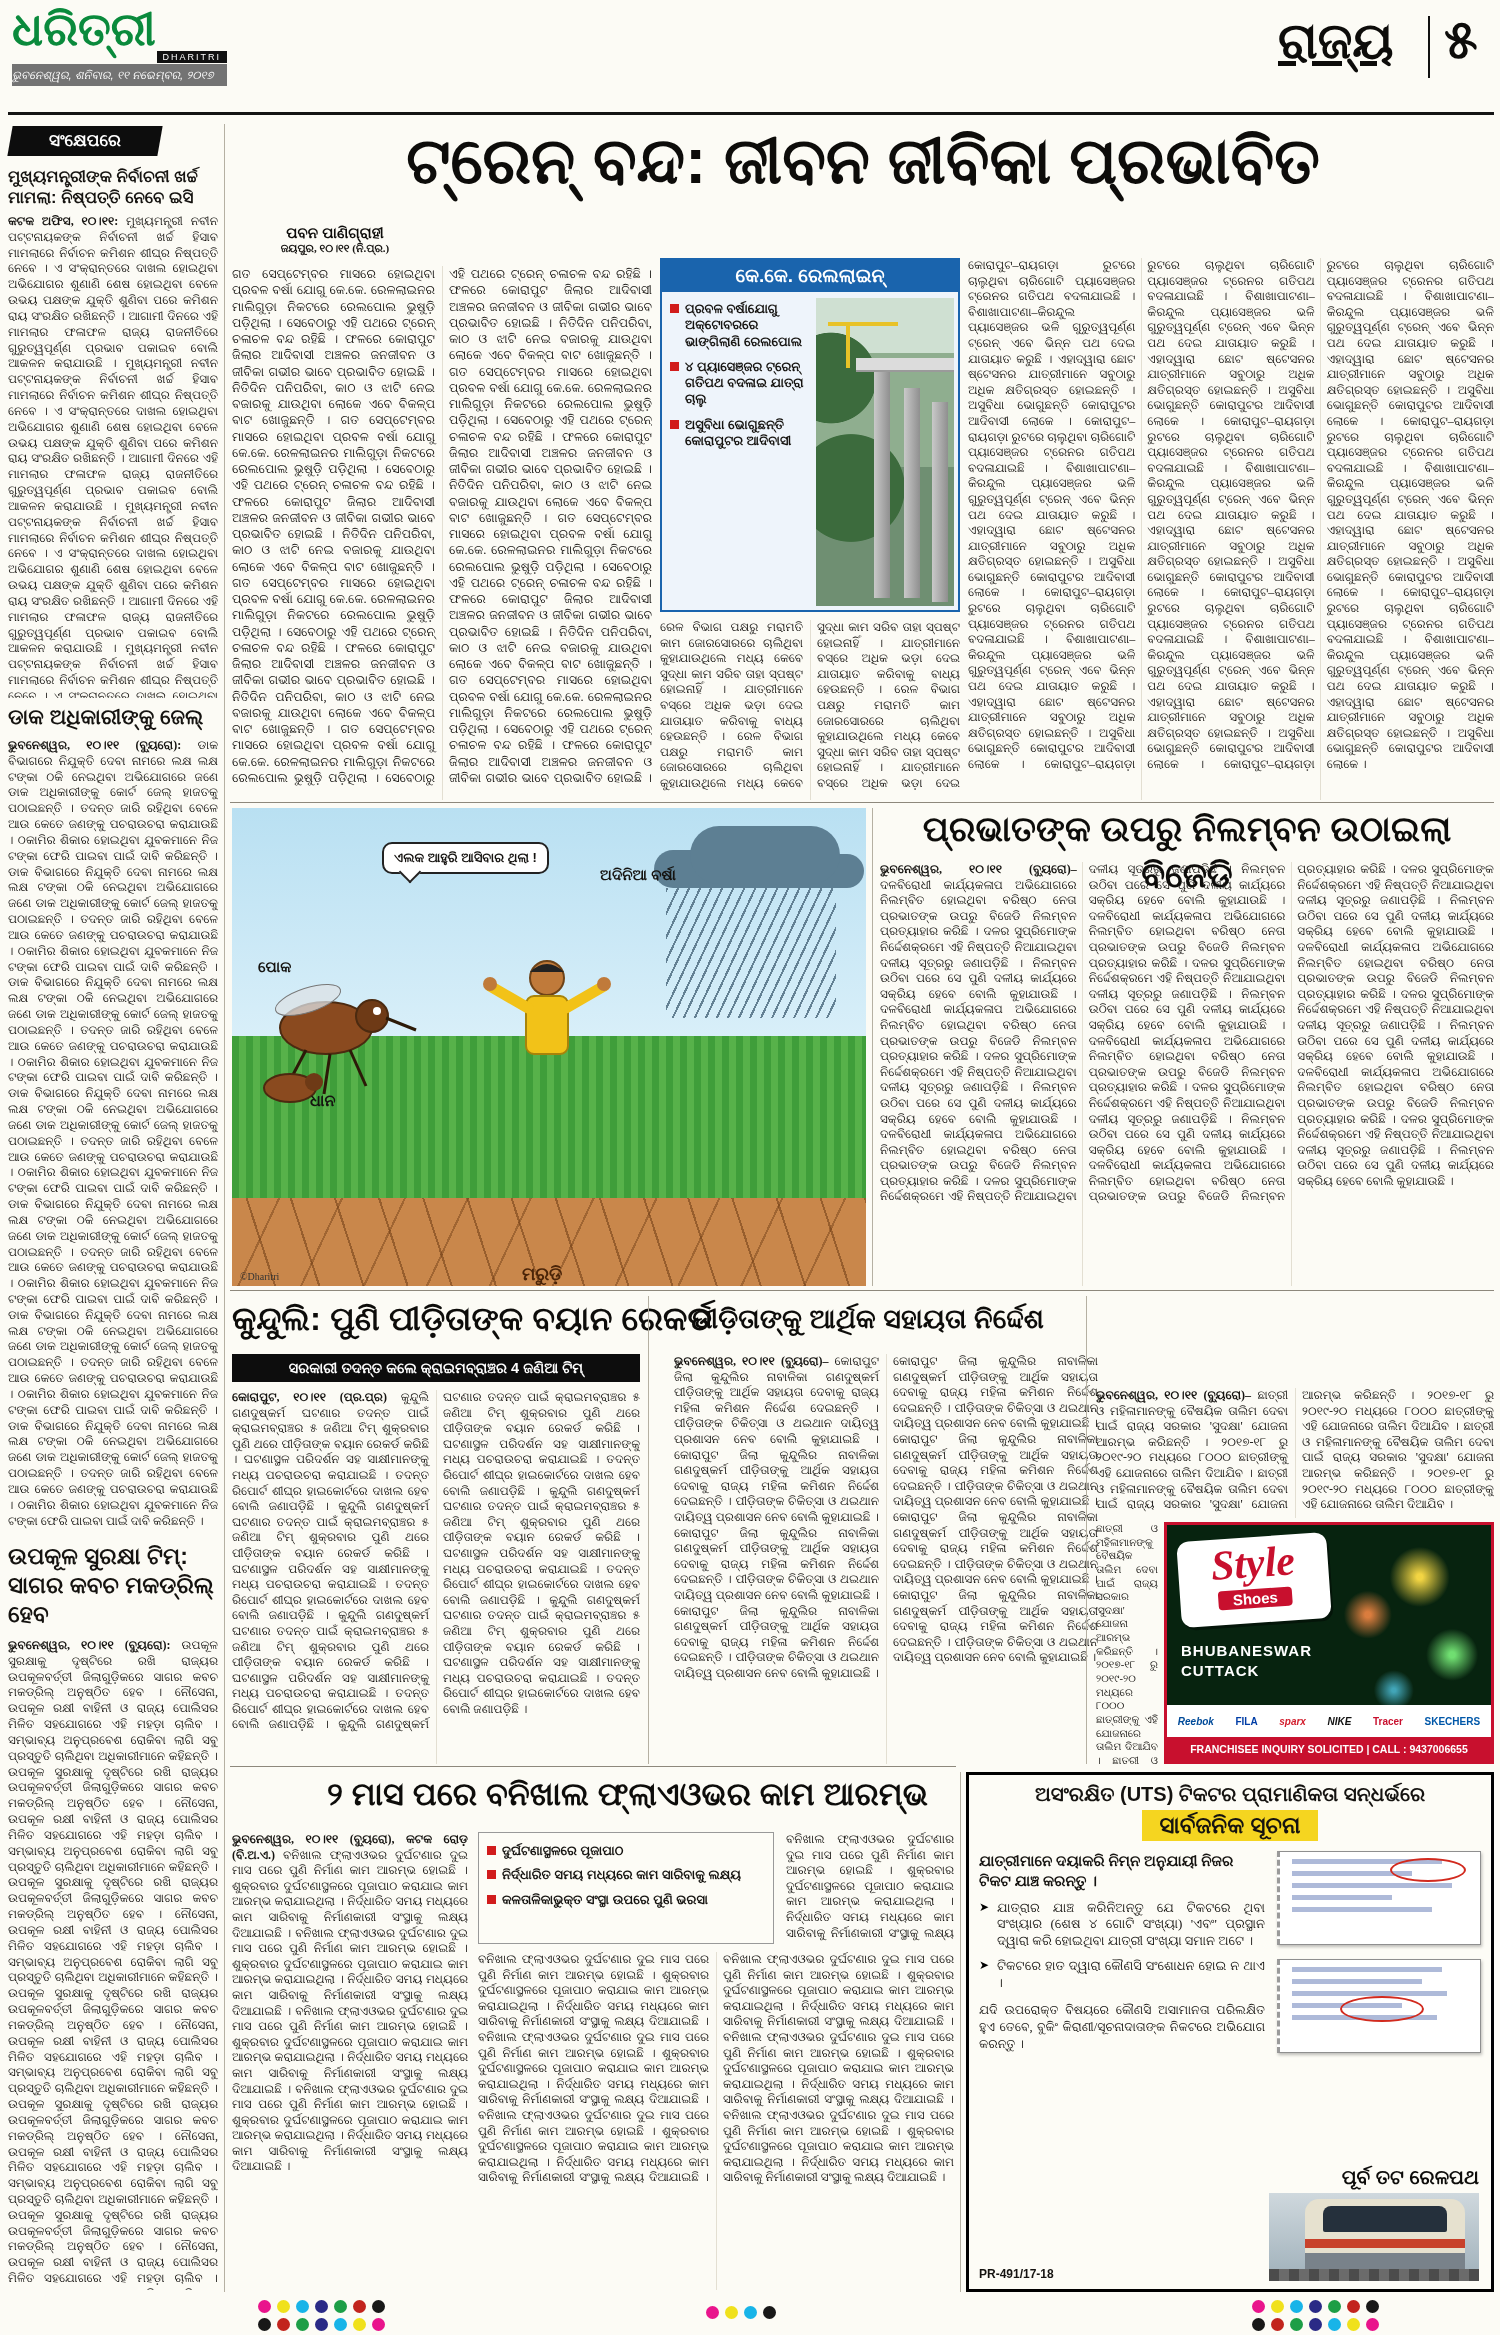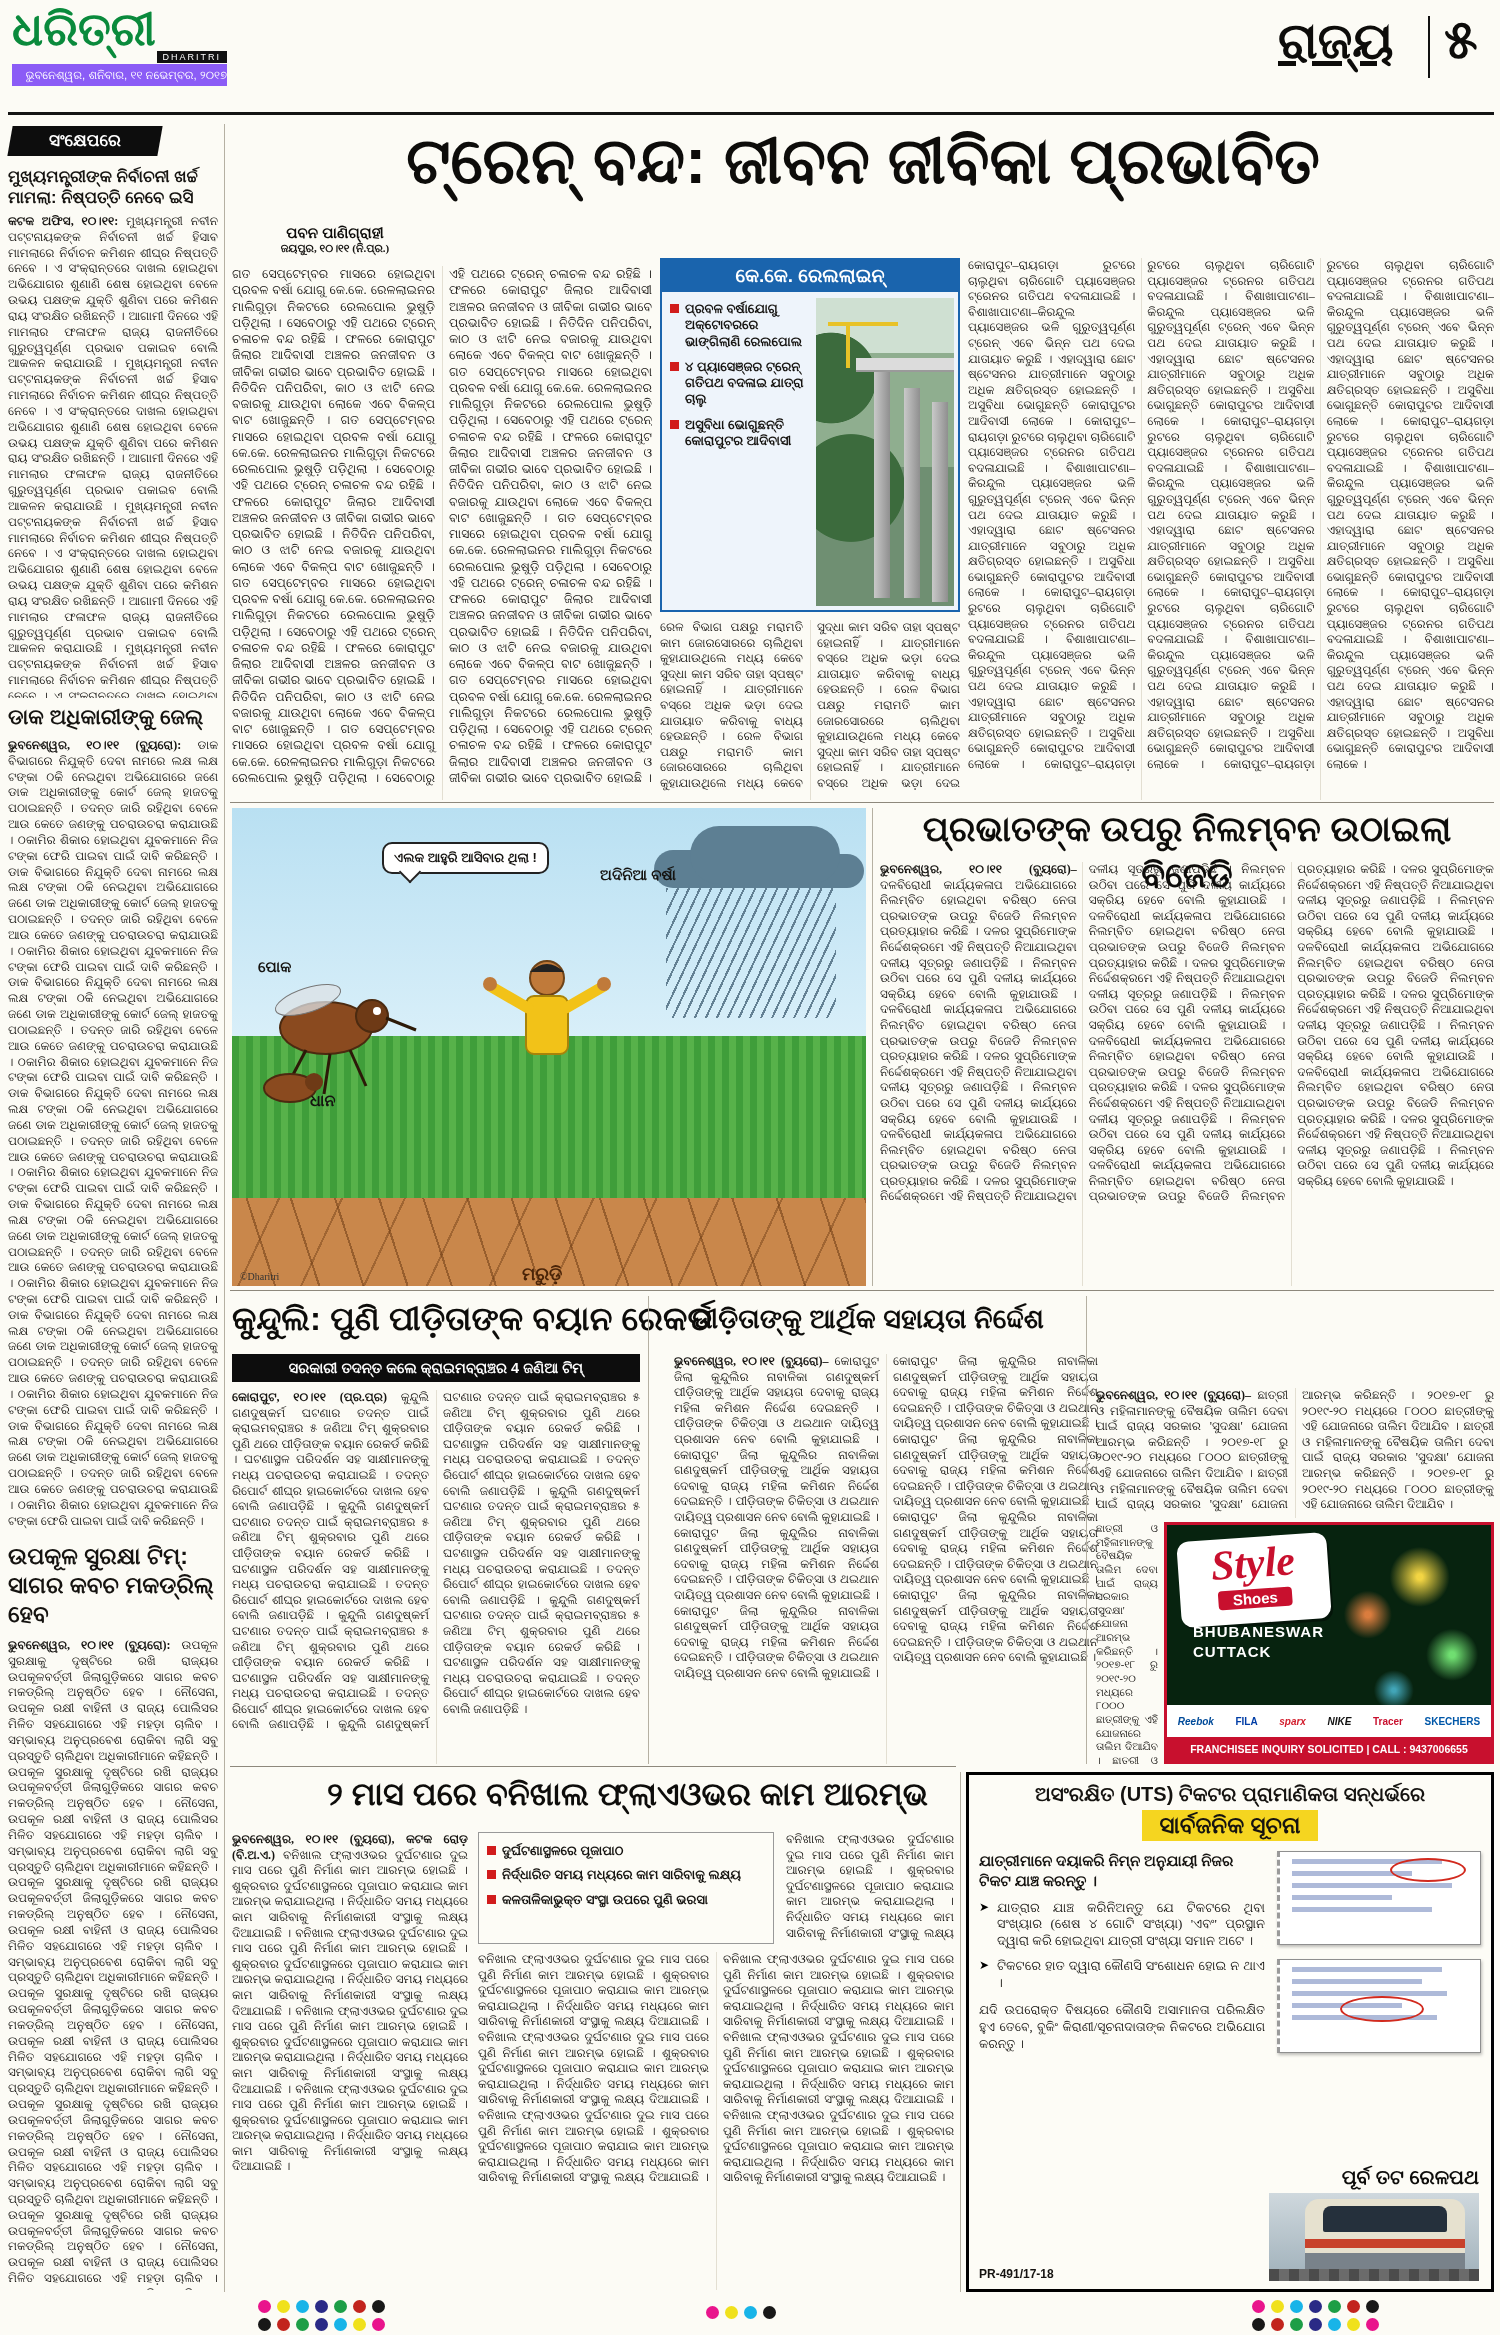--- a/index.html
+++ b/index.html
@@ -10,21 +10,21 @@
   .body-txt{font-size:12.5px;line-height:1.3;text-align:justify;overflow:hidden;}
   .cols2{column-count:2;column-gap:14px;column-rule:1px solid #e3dfd2;}
   .cols3{column-count:3;column-gap:12px;column-rule:1px solid #e3dfd2;}
   .dl{font-weight:bold;}
   .rule-h{background:#8d887c;height:1px;}
   .rule-v{background:#b5b0a2;width:1px;}
 
   
   .logo-main{font-size:46px;font-weight:bold;color:#0a8a3c;font-family:"Liberation Sans",sans-serif;line-height:1;}
   .logo-chip{display:inline-block;background:#111;color:#fff;font-size:9px;padding:1px 6px;font-family:"Liberation Sans",sans-serif;letter-spacing:2px;}
-  .datebar{background:#8b5cf6;color:#fff;font-size:11.5px;text-align:right;line-height:22px;font-family:"Liberation Sans",sans-serif;}
+  .datebar{background:#737373;color:#fff;font-size:11.5px;text-align:left;line-height:22px;font-family:"Liberation Sans",sans-serif;font-style:italic;}
   .section-lbl{font-size:50px;text-decoration:underline;}
   .pageno{font-size:54px;}
 
   
   .briefs-hdr{background:#0d0d0d;color:#fff;font-size:17px;font-weight:bold;text-align:center;line-height:30px;
               transform:skewX(-10deg);font-family:"Liberation Sans",sans-serif;}
   .briefs-hdr>span{display:block;transform:skewX(10deg);}
   .brief-head{font-family:"Liberation Sans",sans-serif;font-weight:bold;line-height:1.25;}
   .brief-body{font-size:12px;line-height:1.32;text-align:justify;overflow:hidden;}
 
@@ -67,22 +67,22 @@
       background:radial-gradient(circle at 78% 22%,rgba(255,222,70,.95) 0 3px,rgba(255,222,70,0) 30px),
                  radial-gradient(circle at 88% 55%,rgba(130,255,130,.85) 0 3px,rgba(130,255,130,0) 26px),
                  radial-gradient(circle at 62% 38%,rgba(255,140,70,.85) 0 3px,rgba(255,140,70,0) 24px),
                  radial-gradient(circle at 70% 70%,rgba(90,220,255,.7) 0 2px,rgba(90,220,255,0) 20px),
                  #07230f;}
   .ad-logo{position:absolute;left:12px;top:12px;width:150px;height:86px;background:#fff;border-radius:12px;
            transform:rotate(-4deg);text-align:center;box-shadow:2px 3px 0 rgba(0,0,0,.4);}
   .ad-logo .s1{font-family:"Liberation Serif",serif;font-style:italic;font-weight:bold;font-size:42px;color:#c8102e;line-height:52px;display:block;}
   .ad-logo .s2{display:inline-block;background:#c8102e;color:#fff;font-weight:bold;font-size:15px;padding:1px 14px;border-radius:4px;
            font-family:"Liberation Sans",sans-serif;}
-  .ad-cities{position:absolute;left:14px;top:97px;color:#fff;font-family:"Liberation Sans",sans-serif;
-             font-weight:bold;font-size:15px;line-height:1.3;letter-spacing:1px;margin-left:12px;}
+  .ad-cities{position:absolute;left:14px;top:116px;color:#fff;font-family:"Liberation Sans",sans-serif;
+             font-weight:bold;font-size:15px;line-height:1.3;letter-spacing:1px;}
   .ad-brands{position:absolute;left:0;right:0;bottom:24px;height:32px;background:#fff;display:flex;
              align-items:center;justify-content:space-around;font-family:"Liberation Sans",sans-serif;
              font-weight:bold;font-size:10px;}
   .ad-foot{position:absolute;left:0;right:0;bottom:0;height:24px;background:#c8102e;color:#fff;
            font-family:"Liberation Sans",sans-serif;font-weight:bold;font-size:10.5px;text-align:center;line-height:24px;}
 
   
   .uts{border:3px solid #000;box-sizing:border-box;background:#fdfcf6;padding:8px 10px;}
   .uts-t1{font-weight:bold;font-size:20px;text-align:center;font-family:"Liberation Sans",sans-serif;}
   .uts-t2{display:inline-block;background:#f5d520;font-weight:bold;font-size:23px;padding:2px 18px;

